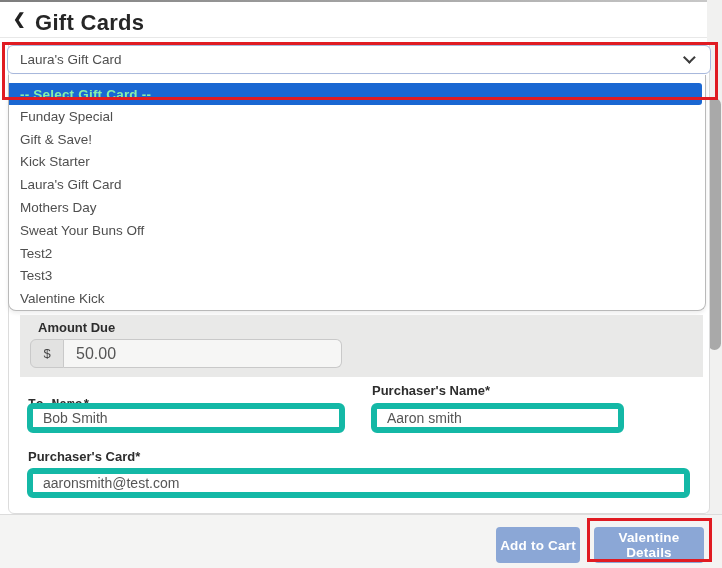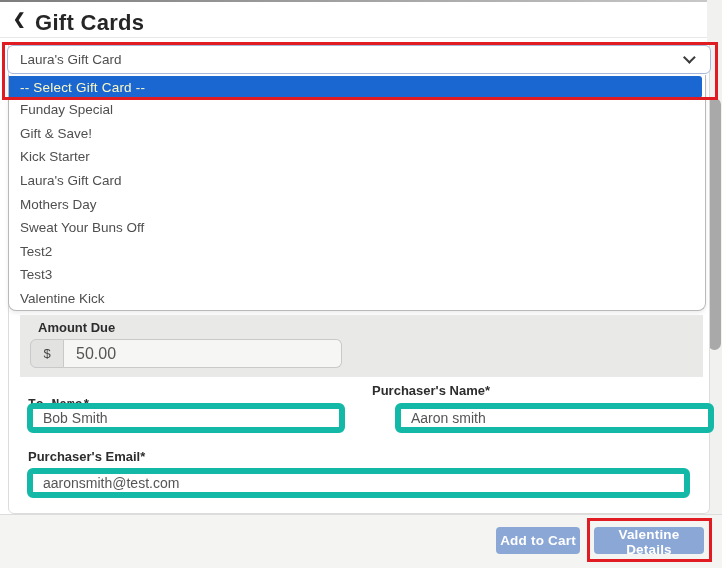--- a/index.html
+++ b/index.html
@@ -34,41 +34,41 @@
     border:1.5px solid var(--select-border);border-radius:6px;display:flex;align-items:center;
     padding:0 14px 0 12px;font-size:13.5px;color:#4f4f4f;cursor:pointer;}
   .gc-select .chevron{margin-left:auto;width:9px;height:9px;border-left:2px solid #3c3c3c;border-bottom:2px solid #3c3c3c;
     transform:rotate(-45deg) translateY(-3px);}
 
   
   .dropdown-panel{position:absolute;left:8px;top:75px;width:698px;height:236px;background:#fff;
     border:1px solid #b9b9b9;border-top:none;border-radius:0 0 8px 8px;display:flex;flex-direction:column;
     box-shadow:0 2px 4px rgba(0,0,0,.08);}
   .dropdown-option{flex:1;display:flex;align-items:center;padding-left:11px;font-size:13.5px;color:#4f4f4f;cursor:pointer;}
-  .dropdown-option.selected{flex:0 0 22px;margin-top:1px;background:var(--highlight-blue);color:#fef9c3;font-weight:400;
+  .dropdown-option.selected{flex:0 0 22px;margin-top:8px;background:var(--highlight-blue);color:#86efac;font-weight:700;
     width:calc(100% - 3px);border-radius:0 3px 3px 0;letter-spacing:.2px;}
 
   
   .amount-band{position:absolute;left:20px;top:315px;width:683px;height:62px;background:#e9e9e8;}
   .amount-label{position:absolute;left:18px;top:5px;font-size:13px;font-weight:bold;color:#2d2d2d;}
   .amount-group{position:absolute;left:10px;top:24px;height:29px;display:flex;}
   .amount-addon{width:34px;height:29px;background:#e2e2e1;border:1px solid #c9c9c9;border-radius:6px 0 0 6px;
     display:flex;align-items:center;justify-content:center;font-size:13px;color:#444;}
   .amount-input{width:278px;height:29px;background:#f6f6f5;border:1px solid #c9c9c9;border-left:none;
     border-radius:0 6px 6px 0;padding:0 12px;font-size:16px;color:#555;font-family:"Liberation Sans",sans-serif;}
 
   
   .field-label{position:absolute;font-size:13px;font-weight:bold;color:#2d2d2d;}
   .text-input{position:absolute;height:30px;background:#fff;border:6px solid #14b8a6;border-radius:6px;
     padding:0 10px;font-size:14px;color:#555;font-family:"Liberation Sans",sans-serif;}
 
   
   .footer-divider{position:absolute;left:0;top:514px;width:722px;height:1px;background:#dcdcdc;}
   .footer{position:absolute;left:0;top:515px;width:722px;height:53px;background:#f4f4f3;}
-  .btn{position:absolute;top:527px;height:27px;border:none;border-radius:4px;background:var(--button-blue);
+  .btn{position:absolute;top:527px;height:36px;border:none;border-radius:4px;background:var(--button-blue);
     color:#fff;font-size:13.5px;font-weight:600;font-family:"Liberation Sans",sans-serif;cursor:pointer;letter-spacing:.2px;}
   .btn-add{left:496px;width:84px;}
   .btn-recipient{left:594px;width:110px;}
 
   
   .annotation{position:absolute;border:3px solid var(--annotation-red);pointer-events:none;z-index:50;}
   .annotation-select{left:2px;top:42px;width:716px;height:58px;}
   .annotation-recipient{left:587px;top:518px;width:125px;height:44px;}
 </style>
 </head>
@@ -110,23 +110,23 @@
     <div class="amount-group">
       <span class="amount-addon">$</span>
       <input class="amount-input" value="50.00" style="">
     </div>
   </div>
 
   <span class="field-label" style="left:28px;top:397px;font-family:Liberation Mono, monospace;">To Name*</span>
   <input class="text-input" style="left: 27px; top: 403px; width: 318px;" value="Bob Smith">
 
   <span class="field-label" style="left:372px;top:383px;">Purchaser's Name*</span>
-  <input class="text-input" style="left: 371px; top: 403px; width: 319px; margin-left: 24px;" value="Aaron smith">
+  <input class="text-input" style="left: 371px; top: 403px; width: 253px;" value="Aaron smith">
 
-  <span class="field-label" style="left:28px;top:449px;">Purchaser's Email*</span>
+  <span class="field-label" style="left:28px;top:449px;">Purchaser's Card*</span>
   <input class="text-input" style="left: 27px; top: 468px; width: 663px;" value="aaronsmith@test.com">
 
   <div class="footer-divider"></div>
   <div class="footer"></div>
   <button class="btn btn-add">Add to Cart</button>
   <button class="btn btn-recipient">Valentine Details</button>
 
   <div class="annotation annotation-select"></div>
   <div class="annotation annotation-recipient"></div>
 

